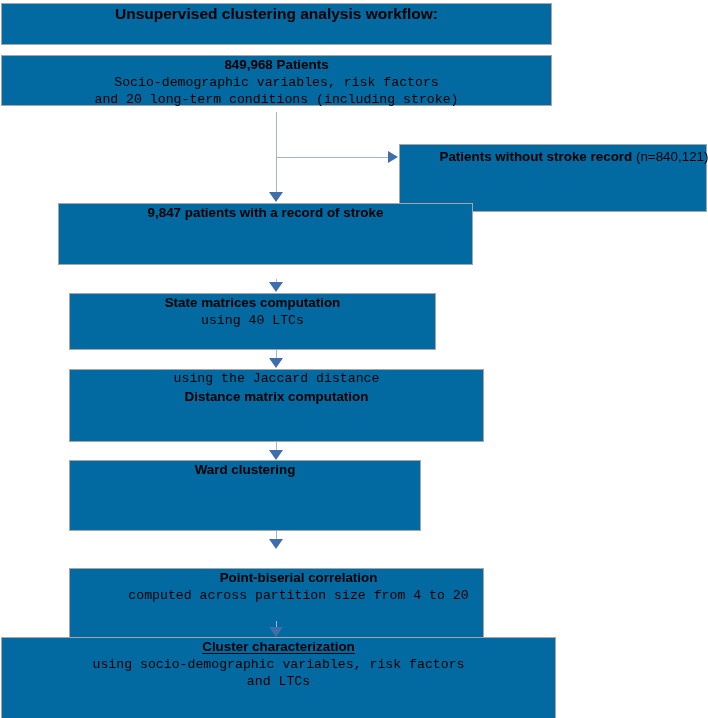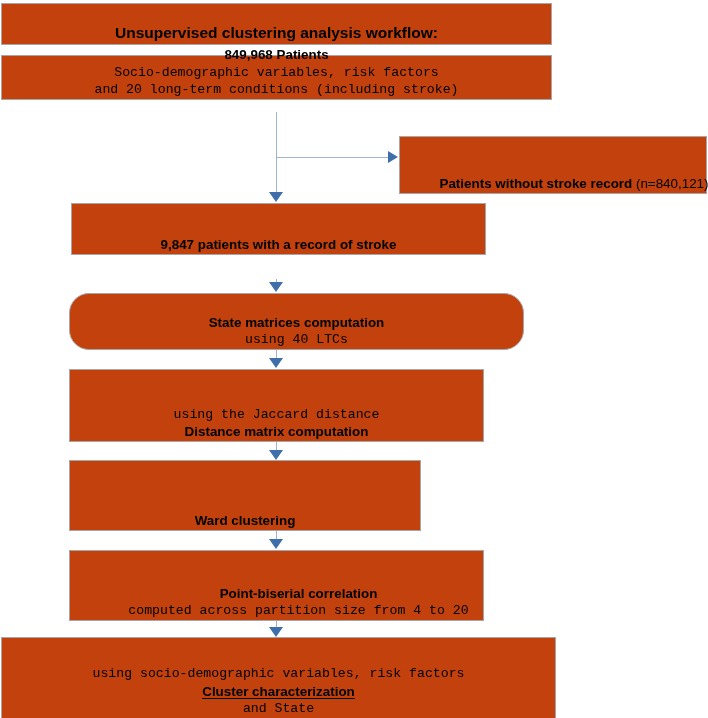--- a/index.html
+++ b/index.html
@@ -18,26 +18,26 @@
     width: 708px;
     height: 718px;
     background: #ffffff;
     overflow: hidden;
   }
 
   
   .box {
     position: absolute;
     box-sizing: border-box;
-    background: #c2410c;
+    background: #0369a1;
     border: 1px solid #a6a6a6;
     display: flex;
     flex-direction: column;
     align-items: center;
-    justify-content: flex-end;
+    justify-content: flex-start;
     text-align: center;
     line-height: 1.33;
   }
   .box .ln {
     display: block;
     white-space: nowrap;
   }
   .ttl {
     font-weight: bold;
     font-size: 15.5px;
@@ -96,44 +96,44 @@
 </style>
 </head>
 <body>
 
 <div id="canvas">
 
   <div class="box" style="left:1px; top:3px; width:551px; height:42px;">
     <span class="ln ttl">Unsupervised clustering analysis workflow:</span>
   </div>
 
-  <div class="box" style="left:1px; top:55px; width:551px; height:45px;">
+  <div class="box" style="left:1px; top:55px; width:551px; height:51px;">
     <span class="ln hd">849,968 Patients</span>
     <span class="ln sub">Socio-demographic variables, risk factors</span>
     <span class="ln sub">and 20 long-term conditions (including stroke)</span>
   </div>
 
   <div class="vline" style="left:276px; top:112px; height:80px;"></div>
   <div class="arrow-down" style="left:269px; top:192px;"></div>
 
   <div class="hline" style="left:276px; top:157px; width:114px;"></div>
   <div class="arrow-right" style="left:388px; top:151px;"></div>
 
-  <div class="box" style="left:399px; top:136px; width:308px; height:58px;padding-left:42px;">
+  <div class="box" style="left:399px; top:144px; width:308px; height:68px;padding-left:42px;">
     <span class="ln"><span class="inline-hd">Patients without stroke record</span><span class="inline-sub">&nbsp;</span><span class="inline-sub">(n=840,121)</span></span>
   </div>
 
-  <div class="box" style="left:71px; top:203px; width:415px; height:52px;">
+  <div class="box" style="left:58px; top:203px; width:415px; height:62px;">
     <span class="ln hd">9,847 patients with a record of stroke</span>
   </div>
 
   <div class="vline" style="left:276px; top:279px; height:4px;"></div>
   <div class="arrow-down" style="left:269px; top:282px;"></div>
 
-  <div class="box" style="left:69px; top:293px; width:455px; height:57px;border-radius:20px;">
+  <div class="box" style="left:69px; top:293px; width:367px; height:57px;">
     <span class="ln hd">State matrices computation</span>
     <span class="ln sub">using 40 LTCs</span>
   </div>
 
   <div class="vline" style="left:276px; top:350px; height:12px;"></div>
   <div class="arrow-down" style="left:269px; top:358px;"></div>
 
   <div class="box" style="left:69px; top:369px; width:415px; height:73px;">
     <span class="ln sub">using the Jaccard distance</span>
     <span class="ln hd">Distance matrix computation</span>
@@ -142,27 +142,27 @@
   <div class="vline" style="left:276px; top:442px; height:12px;"></div>
   <div class="arrow-down" style="left:269px; top:450px;"></div>
 
   <div class="box" style="left:69px; top:460px; width:352px; height:71px;">
     <span class="ln hd">Ward clustering</span>
   </div>
 
   <div class="vline" style="left:276px; top:531px; height:14px;"></div>
   <div class="arrow-down" style="left:269px; top:539px;"></div>
 
-  <div class="box" style="left:69px; top:550px; width:415px; height:71px;padding-left:44px;">
+  <div class="box" style="left:69px; top:568px; width:415px; height:71px;padding-left:44px;">
     <span class="ln hd">Point-biserial correlation</span>
     <span class="ln sub">computed across partition size from 4 to 20</span>
   </div>
 
   <div class="vline" style="left:276px; top:621px; height:10px;"></div>
   <div class="arrow-down" style="left:269px; top:627px;"></div>
 
   <div class="box" style="left:1px; top:637px; width:555px; height:82px;">
+    <span class="ln hd-u">Cluster characterization</span>
     <span class="ln sub">using socio-demographic variables, risk factors</span>
-    <span class="ln hd-u">Cluster characterization</span>
-    <span class="ln sub">and State</span>
+    <span class="ln sub">and LTCs</span>
   </div>
 
 </div>
 
 </body></html>

